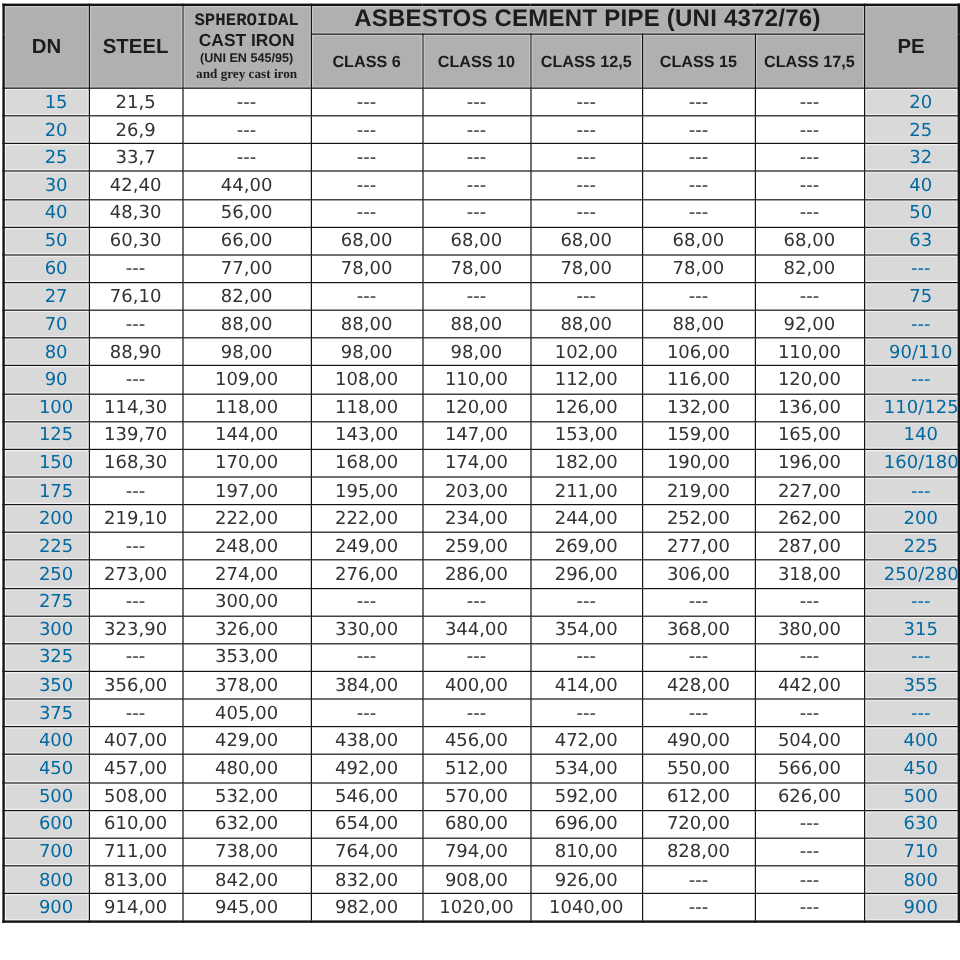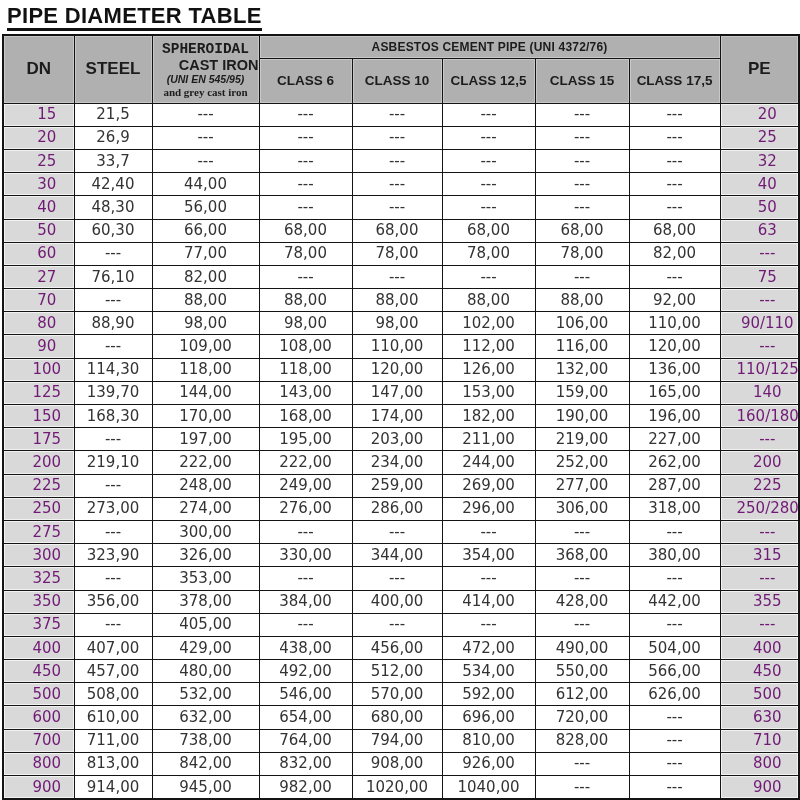--- a/index.html
+++ b/index.html
@@ -33,48 +33,47 @@
     overflow: hidden;
     white-space: nowrap;
   }
   .pipe-table th {
     background: var(--header-bg, #b0b0b0);
     color: var(--header-text, #1c1c1c);
     font-weight: bold;
     box-shadow: inset 0 0 0 1px rgba(255,255,255,0.30);
   }
   .th-main  { font-size: 17px; margin-top: 31px; }
-  .th-group { font-size: 12px; height: 23px; letter-spacing: 0.2px; }
+  .th-group { font-size: 20px; height: 23px; letter-spacing: 0.2px; }
   .th-class { font-size: 13.5px; height: 45px; margin-top: 20px; }
 
   .castiron-line1 { font-size: 14.5px; line-height: 1.12; display: block; font-family: Liberation Mono, monospace; }
-  .castiron-line2 { font-size: 14.5px; line-height: 1.12; display: block; text-align: right; }
-  .castiron-line3 { font-size: 10.5px; line-height: 1.25; display: block; font-style: italic; }
+  .castiron-line2 { font-size: 14.5px; line-height: 1.12; display: block; }
+  .castiron-line3 { font-size: 10.5px; line-height: 1.25; display: block; }
   .castiron-line4 { font-size: 11px;   line-height: 1.1;  display: block; font-family: Liberation Serif, serif; }
 
   .pipe-table td {
     font-family: "DejaVu Sans", "Liberation Sans", sans-serif;
     font-size: 15px;
     color: var(--cell-text, #333333);
     background: var(--cell-bg, #ffffff);
     height: 23px;
     line-height: 1;
   }
   .pipe-table td.shade {
     background: var(--shade-bg, #d9d9d9);
     box-shadow: inset 0 0 0 1px #f2f2f2;
-    color: #701a75;
+    color: #0369a1;
     padding-left: 16px;
   }
 </style>
 </head>
 <body>
 
 <div class="page">
-  <div class="title">PIPE DIAMETER TABLE</div>
 
   <table class="pipe-table">
     <colgroup>
       <col style="width:71px">
       <col style="width:78px">
       <col style="width:107px">
       <col style="width:93px">
       <col style="width:90px">
       <col style="width:93px">
       <col style="width:94px">

